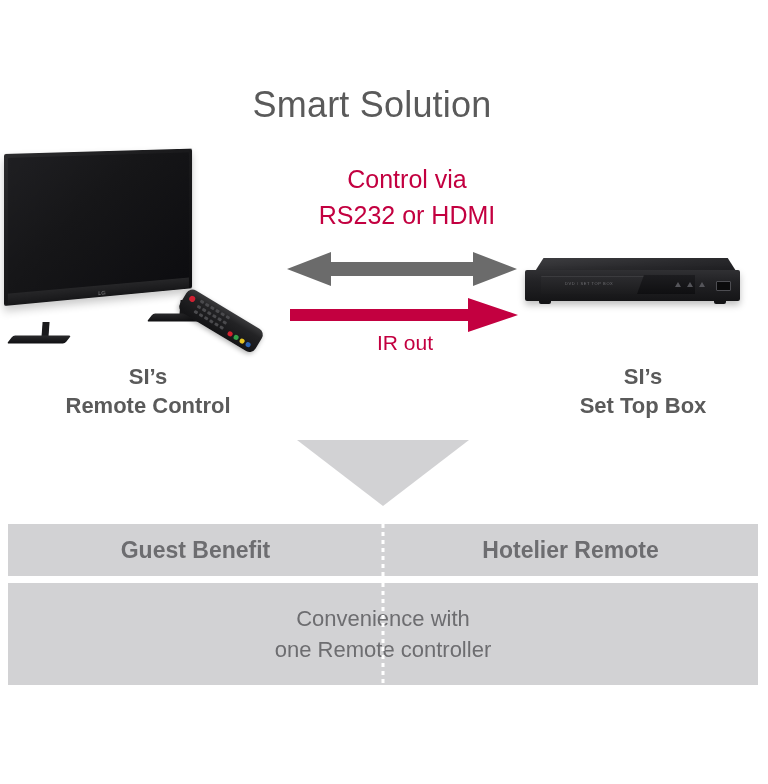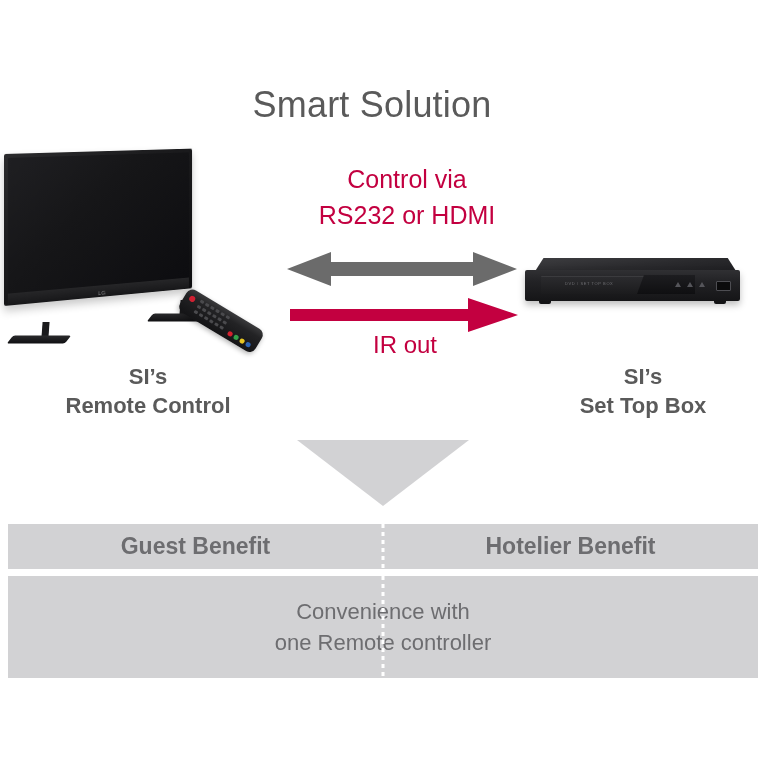--- a/index.html
+++ b/index.html
@@ -162,21 +162,21 @@
   #gray-arrow  { position: absolute; left: 287px; top: 252px;  width: 230px; height: 34px; }
   #red-arrow   { position: absolute; left: 290px; top: 298px;  width: 228px; height: 34px; }
 
   #ir-out-label {
     position: absolute;
     left: 310px;
     top: 331px;
     width: 190px;
     text-align: center;
     color: #c30040;
-    font-size: 24px;
+    font-size: 21px;
     font-weight: 400;
   }
 
   
   .device-caption {
     position: absolute;
     text-align: center;
     color: #5a5a5a;
     font-size: 22px;
     font-weight: 700;
@@ -286,21 +286,21 @@
     position: absolute;
     left: 8px;
     top: 524px;
     width: 750px;
   }
   .benefit-row {
     display: flex;
     background: #d2d2d4;
     position: relative;
   }
-  #benefit-header-row { height: 45px; }
+  #benefit-header-row { height: 52px; }
   #benefit-body-row   { height: 102px; margin-top: 7px; }
   .benefit-cell {
     flex: 1 1 0;
     display: flex;
     align-items: center;
     justify-content: center;
     text-align: center;
   }
   .benefit-header-text {
     font-size: 23px;
@@ -413,21 +413,21 @@
 
 <div id="down-chevron"></div>
 
 <div id="benefit-table">
 
   <div class="benefit-row" id="benefit-header-row">
     <div class="benefit-cell">
       <span class="benefit-header-text">Guest Benefit</span>
     </div>
     <div class="benefit-cell">
-      <span class="benefit-header-text">Hotelier Benefit</span>
+      <span class="benefit-header-text">Hotelier Remote</span>
     </div>
     <div class="benefit-divider"></div>
   </div>
 
   <div class="benefit-row" id="benefit-body-row">
     <div class="benefit-cell">
       <span class="benefit-body-text">Convenience with
 one Remote controller</span>
     </div>
     <div class="benefit-divider"></div>

